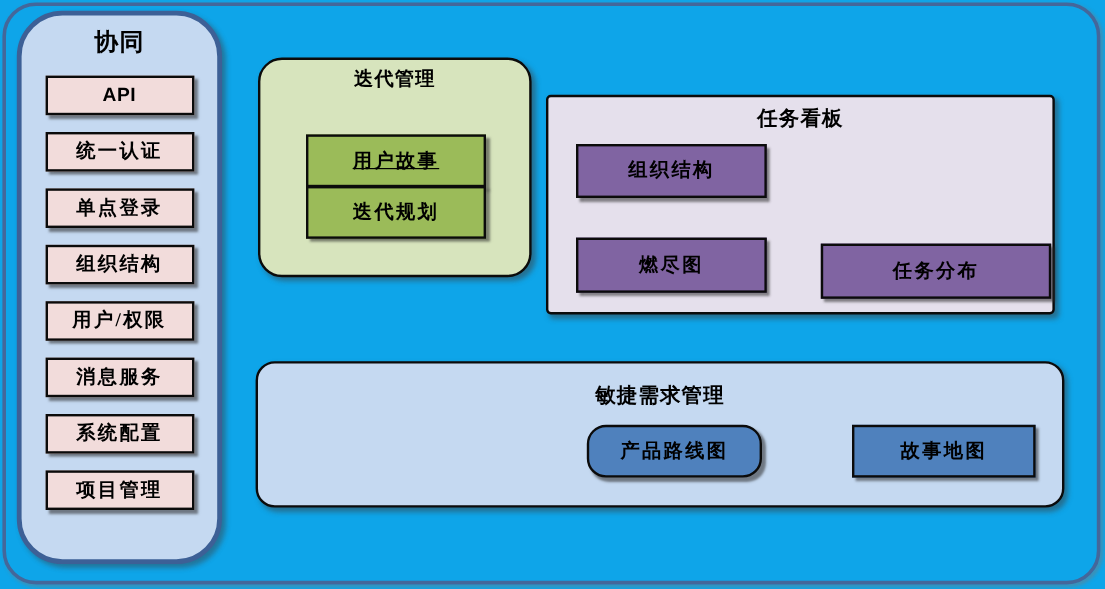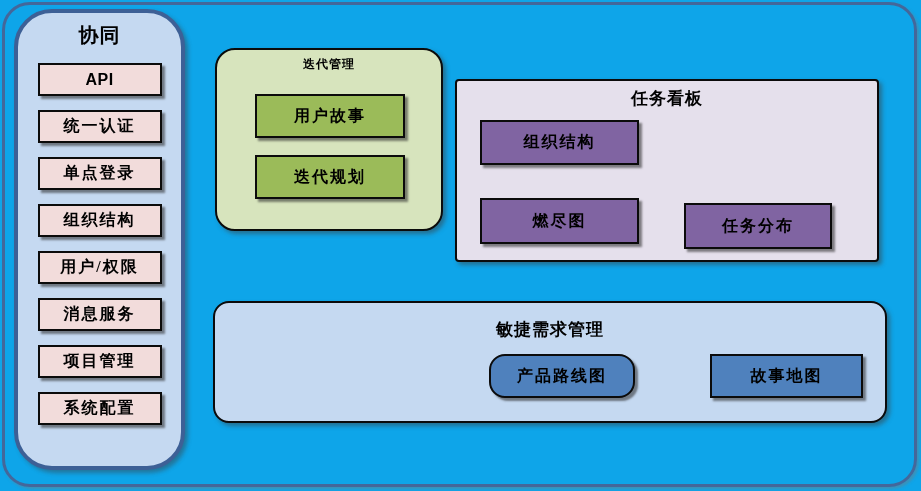--- a/index.html
+++ b/index.html
@@ -42,36 +42,36 @@
     box-shadow:3px 3px 4px rgba(60,60,60,.5);
   }
   .panel-title {
     text-align:center; font-weight:bold; font-family:"Liberation Sans", sans-serif;
     letter-spacing:1px;
   }
   .panel-iteration {
     left:215px; top:48px; width:228px; height:183px; border-radius:20px;
     background:var(--panel-green-fill,#D7E4BD);
   }
-  .panel-iteration .panel-title { margin-top:6px; font-size:12px; }
+  .panel-iteration .panel-title { margin-top:6px; font-size:16px; }
   .box-green { position:absolute; left:38px; width:150px; height:44px;
     background:var(--item-green-fill,#9BBB59); }
-  .pos-user-story { top:44px; }
+  .pos-user-story { top:62px;text-decoration:underline; }
   .pos-iteration-planning { top:105px; }
   .panel-kanban {
     left:455px; top:48px; width:424px; height:183px; border-radius:4px;
     background:var(--panel-purple-fill,#E5E0EC);
     margin-top:31px;
   }
   .panel-kanban .panel-title { margin-top:6px; font-size:17px; }
   .box-purple { position:absolute; background:var(--item-purple-fill,#8064A2); }
   .pos-task-card   { left:23px;  top:39px;  width:159px; height:45px; }
   .pos-custom-status { left:225px; top:38px; width:177px; height:46px; }
   .pos-burndown    { left:23px;  top:117px; width:159px; height:46px; }
-  .pos-task-dist   { left:227px; top:122px; width:148px; height:46px; }
+  .pos-task-dist   { left:227px; top:122px; width:192px; height:46px; }
   .panel-req {
     left:213px; top:301px; width:674px; height:122px; border-radius:16px;
     background:var(--panel-blue-fill,#C5D9F1);
   }
   .panel-req .panel-title { margin-top:15px; font-size:17px; }
   .box-blue { position:absolute; top:51px; height:44px;
     background:var(--item-blue-fill,#4F81BD); }
   .pos-backlog  { left:55px;  width:155px; }
   .pos-roadmap  { left:274px; width:146px;border-radius:16px; }
   .pos-storymap { left:495px; width:153px; }
@@ -84,22 +84,22 @@
 
   <div class="sidebar">
     <div class="sidebar-title">协同</div>
     <div class="sidebar-items">
       <div class="box pink latin">API</div>
       <div class="box pink">统一认证</div>
       <div class="box pink">单点登录</div>
       <div class="box pink">组织结构</div>
       <div class="box pink">用户/权限</div>
       <div class="box pink">消息服务</div>
+      <div class="box pink">系统配置</div>
       <div class="box pink">项目管理</div>
-      <div class="box pink">系统配置</div>
     </div>
   </div>
 
   <div class="panel panel-iteration">
     <div class="panel-title">迭代管理</div>
     <div class="box box-green pos-user-story">用户故事</div>
     <div class="box box-green pos-iteration-planning">迭代规划</div>
   </div>
 
   <div class="panel panel-kanban">

